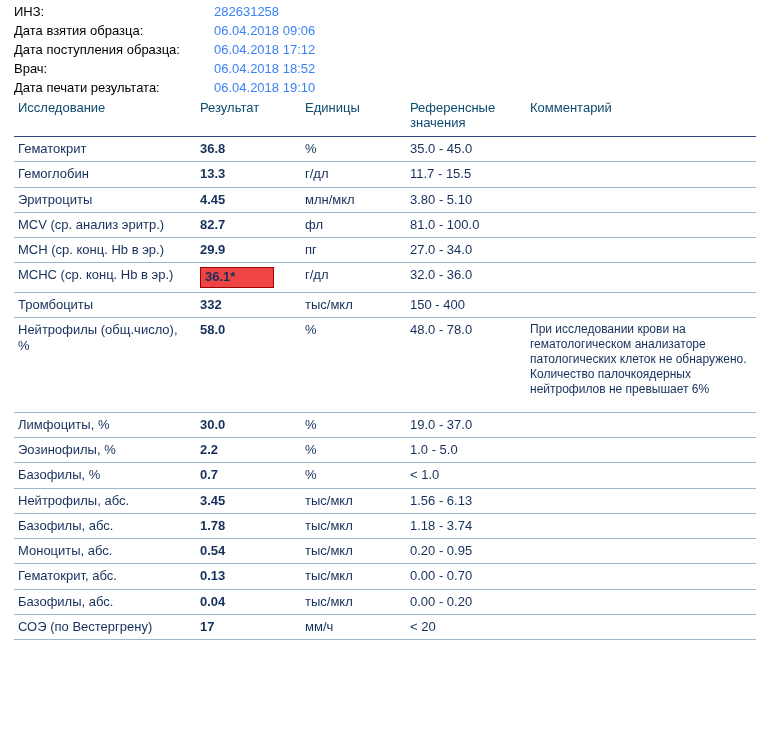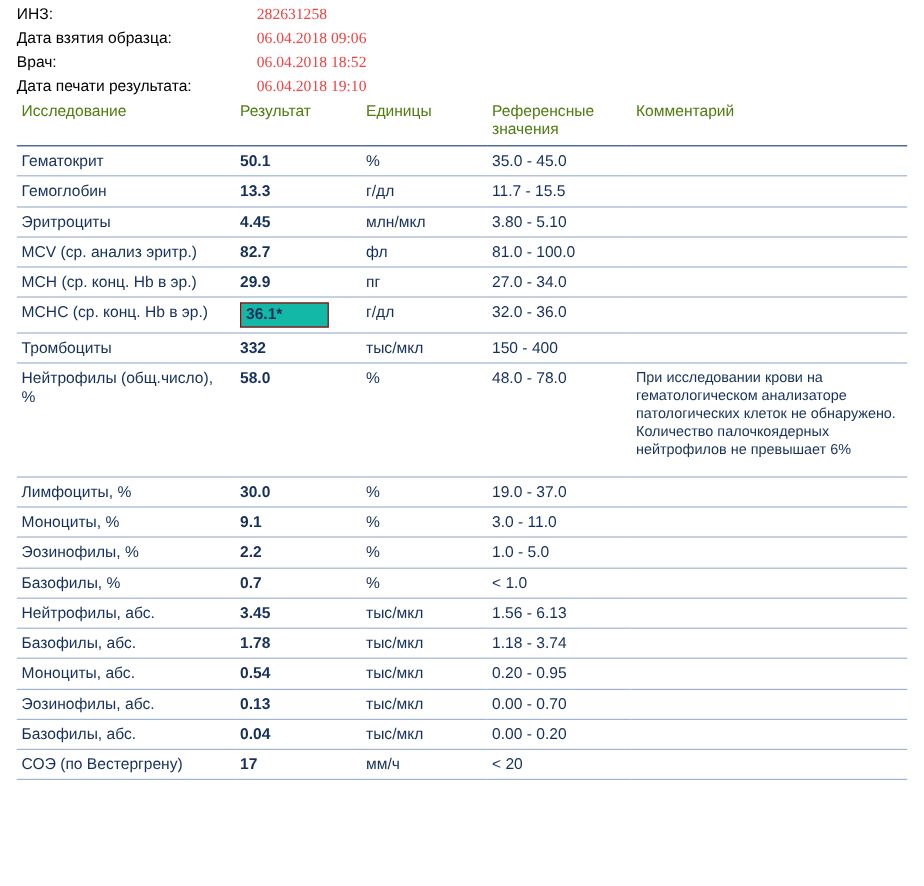--- a/index.html
+++ b/index.html
@@ -32,42 +32,41 @@
     padding: 2px 0;
     font-size: 13px;
     color: #000000;
     vertical-align: top;
   }
   .meta td.label {
     width: 200px;
     white-space: nowrap;
   }
   .meta td.value {
-    color: #ef4444;
-    font-family: Liberation Serif, serif;
+    color: #3b82f6;
   }
 
   
   .section-title {
     font-weight: bold;
     font-size: 13.5px;
     color: #16305c;
     margin: 14px 0 6px 0;
   }
 
   
   table.results {
     width: 100%;
     border-collapse: collapse;
     font-size: 13px;
   }
   table.results th {
     text-align: left;
     font-weight: normal;
-    color: #4d7c0f;
+    color: #0c4a6e;
     font-size: 13px;
     padding: 3px 4px 6px 4px;
     vertical-align: top;
     border-bottom: 1.5px solid #2b4a7d;
   }
   table.results td {
     padding: 4px 4px;
     vertical-align: top;
     border-bottom: 1px solid #9fb4d0;
     color: #16305c;
@@ -80,21 +79,21 @@
   col.c-unit   { width: 105px; }
   col.c-ref    { width: 120px; }
   col.c-comm   { width: auto; }
 
   .res-val {
     font-weight: bold;
     color: #16305c;
     display: inline-block;
   }
   .res-val.flagged {
-    background: #14b8a6;
+    background: #ef4444;
     color: #16305c;
     padding: 1px 38px 1px 4px;
     border: 1px solid #a00000;
   }
   .comment {
     font-size: 12px;
     line-height: 1.25;
     color: #16305c;
     margin-top: 42px;
   }
@@ -107,20 +106,24 @@
 
   <table class="meta">
     <tbody>
       <tr>
         <td class="label">ИНЗ:</td>
         <td class="value">282631258</td>
       </tr>
       <tr>
         <td class="label">Дата взятия образца:</td>
         <td class="value">06.04.2018 09:06</td>
+      </tr>
+      <tr>
+        <td class="label">Дата поступления образца:</td>
+        <td class="value">06.04.2018 17:12</td>
       </tr>
       <tr>
         <td class="label">Врач:</td>
         <td class="value">06.04.2018 18:52</td>
       </tr>
       <tr>
         <td class="label">Дата печати результата:</td>
         <td class="value">06.04.2018 19:10</td>
       </tr>
     </tbody>
@@ -143,21 +146,21 @@
         <th>
           <span>Референсные</span><br>
           <span>значения</span>
         </th>
         <th>Комментарий</th>
       </tr>
     </thead>
     <tbody id="results-body">
         <tr>
           <td>Гематокрит</td>
-          <td><span class="res-val">50.1</span></td>
+          <td><span class="res-val">36.8</span></td>
           <td>%</td>
           <td>35.0 - 45.0</td>
           <td class="comment"></td>
         </tr>
         <tr>
           <td>Гемоглобин</td>
           <td><span class="res-val">13.3</span></td>
           <td>г/дл</td>
           <td>11.7 - 15.5</td>
           <td class="comment"></td>
@@ -205,27 +208,20 @@
           <td class="comment">При исследовании крови на гематологическом анализаторе патологических клеток не обнаружено. Количество палочкоядерных нейтрофилов не превышает 6%</td>
         </tr>
         <tr>
           <td>Лимфоциты, %</td>
           <td><span class="res-val">30.0</span></td>
           <td>%</td>
           <td>19.0 - 37.0</td>
           <td class="comment"></td>
         </tr>
         <tr>
-          <td>Моноциты, %</td>
-          <td><span class="res-val">9.1</span></td>
-          <td>%</td>
-          <td>3.0 - 11.0</td>
-          <td class="comment"></td>
-        </tr>
-        <tr>
           <td>Эозинофилы, %</td>
           <td><span class="res-val">2.2</span></td>
           <td>%</td>
           <td>1.0 - 5.0</td>
           <td class="comment"></td>
         </tr>
         <tr>
           <td>Базофилы, %</td>
           <td><span class="res-val">0.7</span></td>
           <td>%</td>
@@ -247,21 +243,21 @@
           <td class="comment"></td>
         </tr>
         <tr>
           <td>Моноциты, абс.</td>
           <td><span class="res-val">0.54</span></td>
           <td>тыс/мкл</td>
           <td>0.20 - 0.95</td>
           <td class="comment"></td>
         </tr>
         <tr>
-          <td>Эозинофилы, абс.</td>
+          <td>Гематокрит, абс.</td>
           <td><span class="res-val">0.13</span></td>
           <td>тыс/мкл</td>
           <td>0.00 - 0.70</td>
           <td class="comment"></td>
         </tr>
         <tr>
           <td>Базофилы, абс.</td>
           <td><span class="res-val">0.04</span></td>
           <td>тыс/мкл</td>
           <td>0.00 - 0.20</td>

